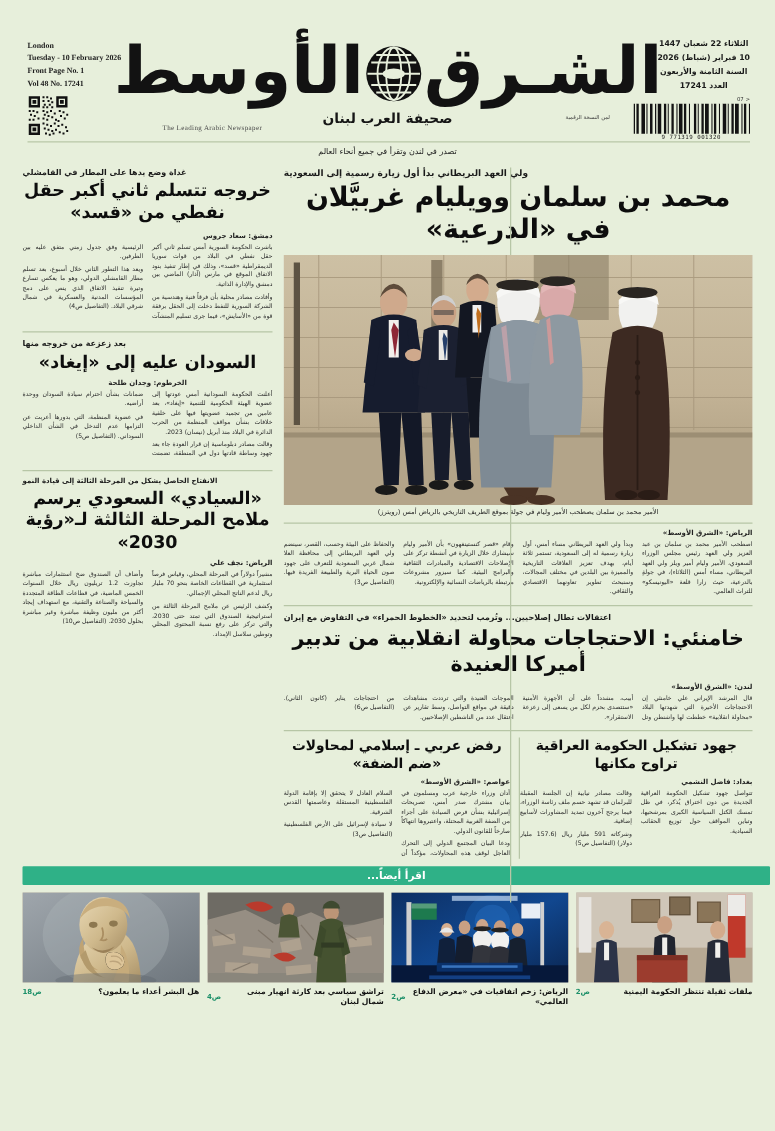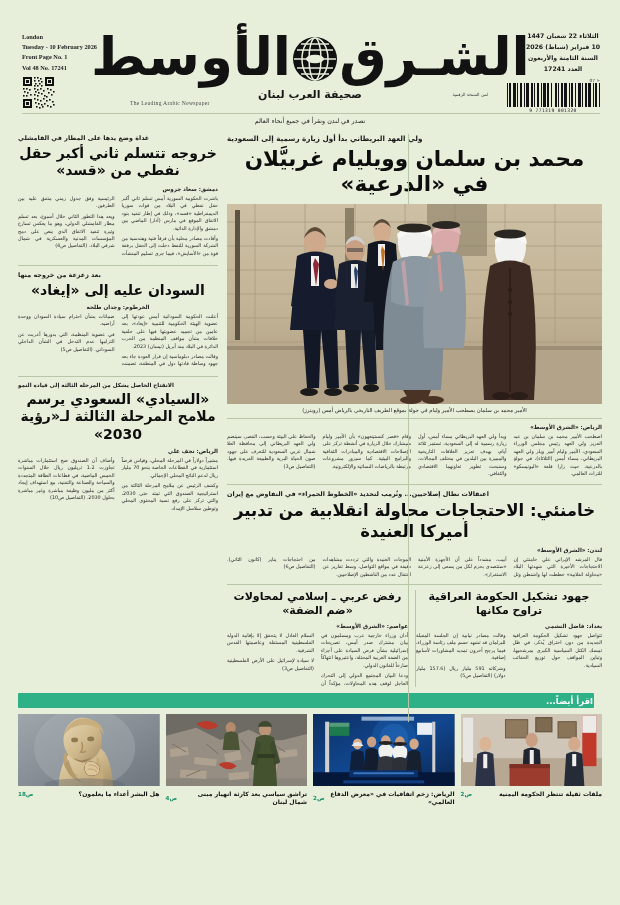--- a/index.html
+++ b/index.html
@@ -62,22 +62,22 @@
   .cols { column-gap:7px; font-size:4.9px; line-height:1.52; color:#2a2a2a; text-align:justify; }
   .cols p { margin-bottom:3px; }
 
   .photo { width:100%; background:#cfc6b4; position:relative; overflow:hidden; }
   .photo svg { display:block; width:100%; height:100%; }
 
   .hrule { border-top:1px solid #b7c6a6; margin:5px 0; }
 
   
   .band {
-    background:#2fb187; color:#ffffff; height:15px; margin:6px 26px 0 18px;
-    display:flex; align-items:center; justify-content:flex-start; padding:0 1px;
+    background:#2fb187; color:#ffffff; height:15px; margin:6px 4px 0 18px;
+    display:flex; align-items:center; justify-content:center; padding:0 1px;
     font-size:8.5px; font-weight:bold; border-radius:1px;
   }
   .cards { display:flex; gap:6px; padding:6px 18px 0 18px; }
   .card { flex:1; display:flex; flex-direction:column; }
   .card .thumb { width:100%; height:72px; overflow:hidden; background:#b9b3a6; }
   .card .thumb svg { display:block; width:100%; height:100%; }
   .card .cap { display:flex; align-items:center; justify-content:space-between; margin-top:4px; gap:4px;}
   .card .cap .t { font-size:6.1px; font-weight:bold; color:#121212; line-height:1.25; text-align:right; flex:1;}
   .card .cap .pg { font-size:5.6px; color:#1b8f68; font-weight:bold; direction:rtl; white-space:nowrap;}
 </style>

